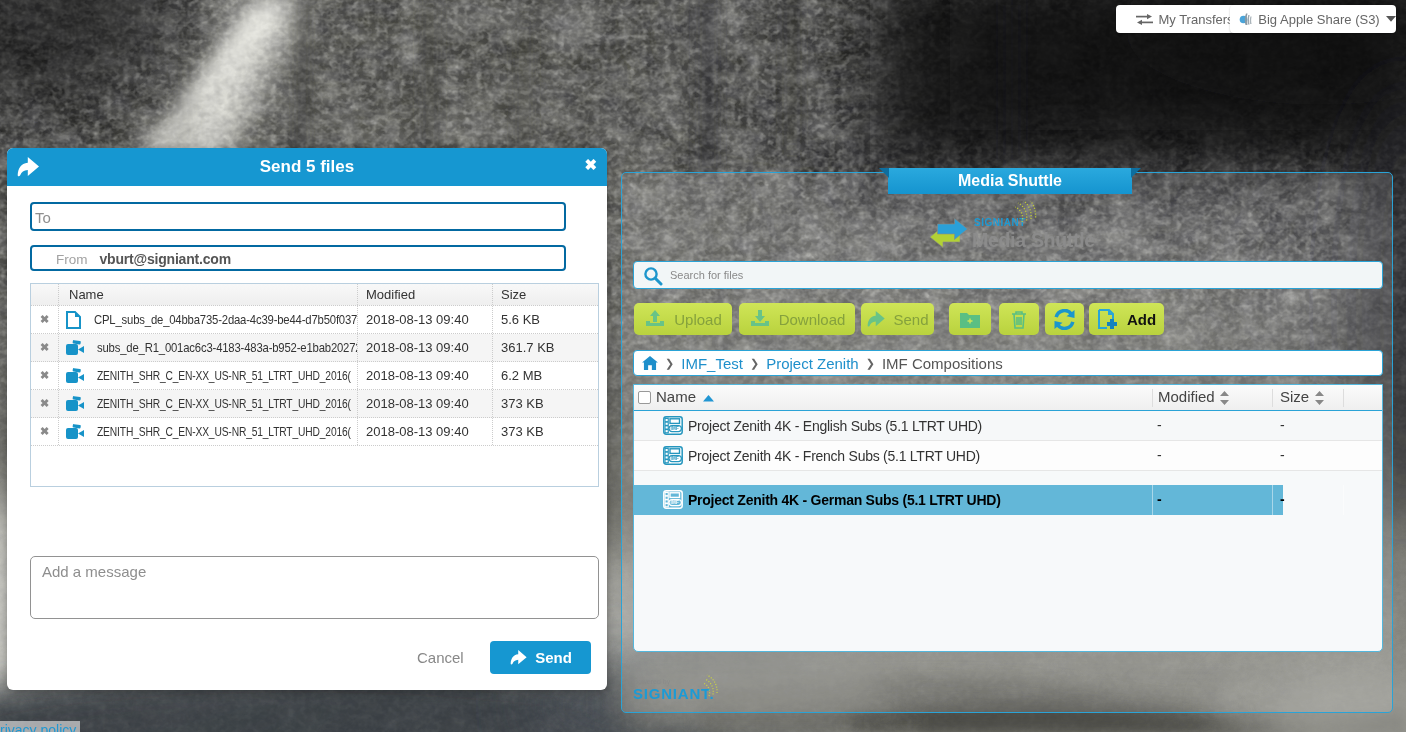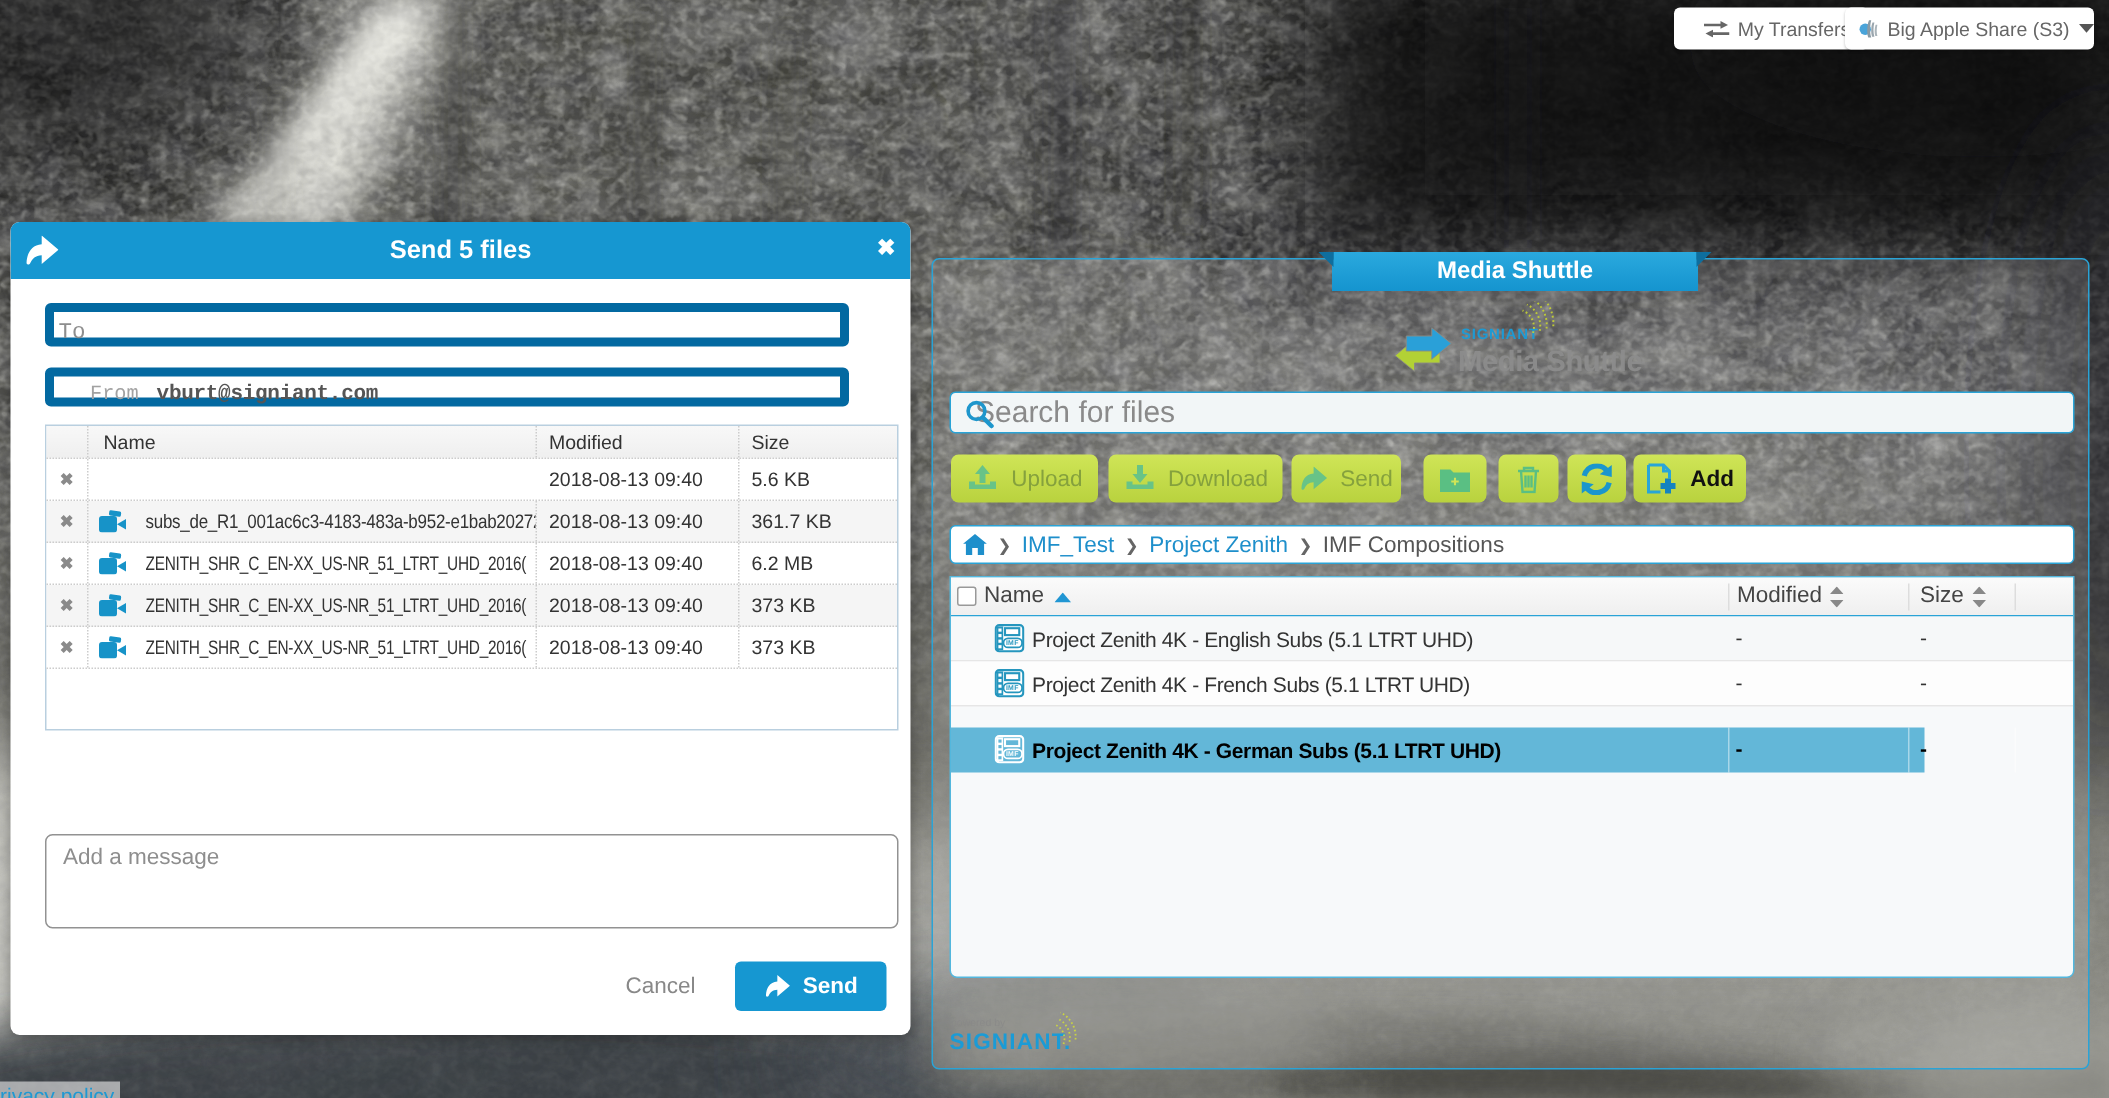--- a/index.html
+++ b/index.html
@@ -13,22 +13,22 @@
 #myTransfers { left:1116px; width:130px; white-space:nowrap; font-size:13px; justify-content:center; }
 #bigApple { left:1230px; width:166px; white-space:nowrap; font-size:13px; justify-content:center; }
 
 
 #modal { position:absolute; left:7px; top:148px; width:600px; height:542px; background:#fff;
   border-radius:6px; overflow:hidden; box-shadow:0 2px 10px rgba(0,0,0,.35); }
 #mhead { position:absolute; left:0; top:0; width:100%; height:38px; background:#1697d1; }
 #mhead .ttl { position:absolute; width:100%; text-align:center; top:9px; color:#fff; font-size:17px; font-weight:bold; }
 #mhead .shr { position:absolute; left:9px; top:9px; }
 #mhead .cls { position:absolute; right:10px; top:8px; color:#fff; font-size:15px; font-weight:bold; }
-.inp { position:absolute; left:23px; width:536px; border:6px solid #0369a1; border-radius:4px;
-  font-size:15px; color:#8e8e8e; background:#fff;font-family:Liberation Mono, monospace; }
+.inp { position:absolute; left:23px; width:536px; border:2px solid #0369a1; border-radius:4px;
+  font-size:15px; color:#8e8e8e; background:#fff; }
 #inpTo { top:54px; height:29px; line-height:28px; padding-left:3px; }
 #inpFrom { top:97px; height:26px; line-height:25px; padding-left:24px; font-size:13.5px; color:#a2a2a2; }
 #inpFrom b { color:#555; font-weight:bold; padding-left:12px; font-size:14px; letter-spacing:-0.2px; }
 #ftable { position:absolute; left:23px; top:135px; width:569px; height:204px; border:1px solid #b9cfdf; font-size:13px; color:#333; }
 #ftable .hrow { position:absolute; left:0; top:0; width:100%; height:22px; background:linear-gradient(#f8f8f8,#efefef); border-bottom:1px dotted #ccc; }
 .frow { position:absolute; left:0; width:100%; height:28px; border-bottom:1px dotted #ccc; }
 .fcell { position:absolute; top:0; height:100%; display:flex; align-items:center; overflow:hidden; white-space:nowrap; }
 .c0 { left:0; width:28px; justify-content:center; border-right:1px dotted #ccc; }
 .c1 { left:28px; width:299px; border-right:1px dotted #ccc; padding-left:8px; }
 .c2 { left:327px; width:135px; border-right:1px dotted #ccc; padding-left:8px; }
@@ -48,21 +48,21 @@
 
 
 #panel { position:absolute; left:621px; top:172px; width:772px; height:541px; border:1px solid #2aa3d6;
   border-radius:5px; background:rgba(255,255,255,.13); }
 #tab { position:absolute; left:266px; top:-5px; width:244px; height:26px; background:linear-gradient(#2aa9de,#1594cf);
   color:#fff; font-weight:bold; font-size:16px; text-align:center; line-height:25px; }
 #tab:before { content:""; position:absolute; left:-9px; top:0; border:5px solid transparent; border-right-color:#0e6e9e; border-top-color:#0e6e9e; }
 #tab:after { content:""; position:absolute; right:-9px; top:0; border:5px solid transparent; border-left-color:#0e6e9e; border-top-color:#0e6e9e; }
 #mslogo { position:absolute; left:300px; top:28px; width:220px; height:55px; }
 #searchBar { position:absolute; left:11px; top:88px; width:750px; height:28px; background:#f2f6f7; border:1px solid #2aa3d6;
-  border-radius:4px; color:#8a8a8a; font-size:20px; line-height:26px; padding-left:16px; }
+  border-radius:4px; color:#8a8a8a; font-size:11px; line-height:26px; padding-left:36px; }
 #toolbar { position:absolute; left:12px; top:130px; height:32px; }
 .gbtn { position:absolute; top:0; height:32px; background:linear-gradient(#cfe557,#b9d23e); border-radius:5px;
   display:flex; align-items:center; justify-content:center; font-size:15px; }
 .gbtn.dis { color:#85a13d; }
 .gbtn span { margin-left:8px; }
 #crumbs { position:absolute; left:11px; top:177px; width:750px; height:26px; background:#fff; border:1px solid #2aa3d6;
   border-radius:4px; font-size:15px; display:flex; align-items:center; color:#555; }
 #crumbs a { color:#1e8fcb; }
 #crumbs .sep { color:#666; margin:0 7px; font-size:11px; }
 #list { position:absolute; left:11px; top:211px; width:750px; height:268px; background:#f7f9fa; border:1px solid #53b7dd;
@@ -216,20 +216,27 @@
     <div class="hrow">
       <div class="fcell c0"></div>
       <div class="fcell c1" style="padding-left:10px">Name</div>
       <div class="fcell c2">Modified</div>
       <div class="fcell c3">Size</div>
     </div>
     <div class="frow" style="top:22px;background:#fff">
       <div class="fcell c0">
             <span class="xx">✖</span>
           </div>
+      <div class="fcell c1">
+            <svg class="ficon" width="15" height="18" viewBox="0 0 15 18">
+              <path d="M1 1 h8 l5 5 v11 h-13 z" fill="none" stroke="#1793c8" stroke-width="2"></path>
+              <path d="M9 1 l5 5 h-5 z" fill="#1793c8"></path>
+            </svg>
+            <i>CPL_subs_de_04bba735-2daa-4c39-be44-d7b50f037</i>
+          </div>
       <div class="fcell c2">2018-08-13 09:40</div>
       <div class="fcell c3">5.6 KB</div>
     </div>
     <div class="frow" style="top:50px;background:#f5f5f5">
       <div class="fcell c0">
             <span class="xx">✖</span>
           </div>
       <div class="fcell c1">
             <svg class="ficon" width="18" height="15" viewBox="0 0 18 15">
               <rect x="0" y="4" width="12" height="11" rx="2" fill="#1793c8"></rect>

